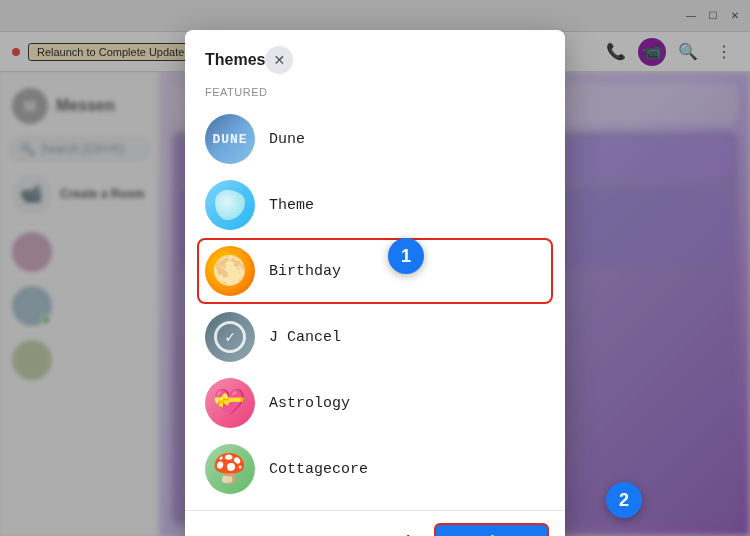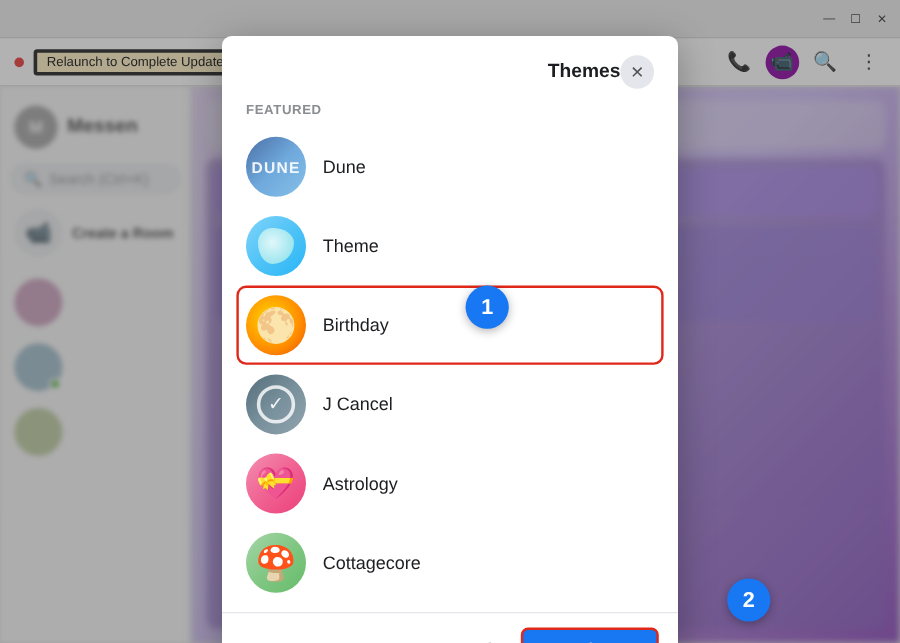--- a/index.html
+++ b/index.html
@@ -60,21 +60,21 @@
       background: #e55;
       border-radius: 50%;
     }
 
     .relaunch-text {
       font-size: 11px;
       color: #333;
       background: #fff3cd;
       padding: 2px 8px;
       border-radius: 3px;
-      border: 3px solid #404040;
+      border: 1px solid #404040;
     }
 
     .prod-badge {
       font-size: 11px;
       color: #888;
       background: #f0f0f0;
       padding: 2px 8px;
       border-radius: 3px;
     }
 
@@ -253,21 +253,21 @@
       border-radius: 8px;
       box-shadow: 0 8px 32px rgba(0,0,0,0.3);
       width: 380px;
       padding: 0;
       position: relative;
     }
 
     .dialog-header {
       display: flex;
       align-items: center;
-      justify-content: flex-end;
+      justify-content: flex-start;
       padding: 16px 20px 8px 20px;
     }
 
     .dialog-title {
       font-size: 16px;
       font-weight: 700;
       color: #1c1e21;
     }
 
     .close-btn {
@@ -280,37 +280,38 @@
       justify-content: center;
       cursor: pointer;
       font-size: 14px;
       color: #555;
       border: none;
     }
 
     .featured-label {
       padding: 4px 20px 8px 20px;
       font-size: 11px;
-      font-weight: 700;
+      font-weight: 400;
       color: #8a8d91;
       letter-spacing: 0.5px;
     }
 
     .theme-list {
       padding: 0 12px;
     }
 
     .theme-item {
       display: flex;
       align-items: center;
       gap: 14px;
       padding: 8px 8px;
       border-radius: 8px;
       cursor: pointer;
       position: relative;
+      font-family: Liberation Mono, monospace;
     }
 
     .theme-item.selected {
       outline: 2px solid #e0281a;
       outline-offset: -2px;
     }
 
     .theme-icon {
       width: 50px;
       height: 50px;

